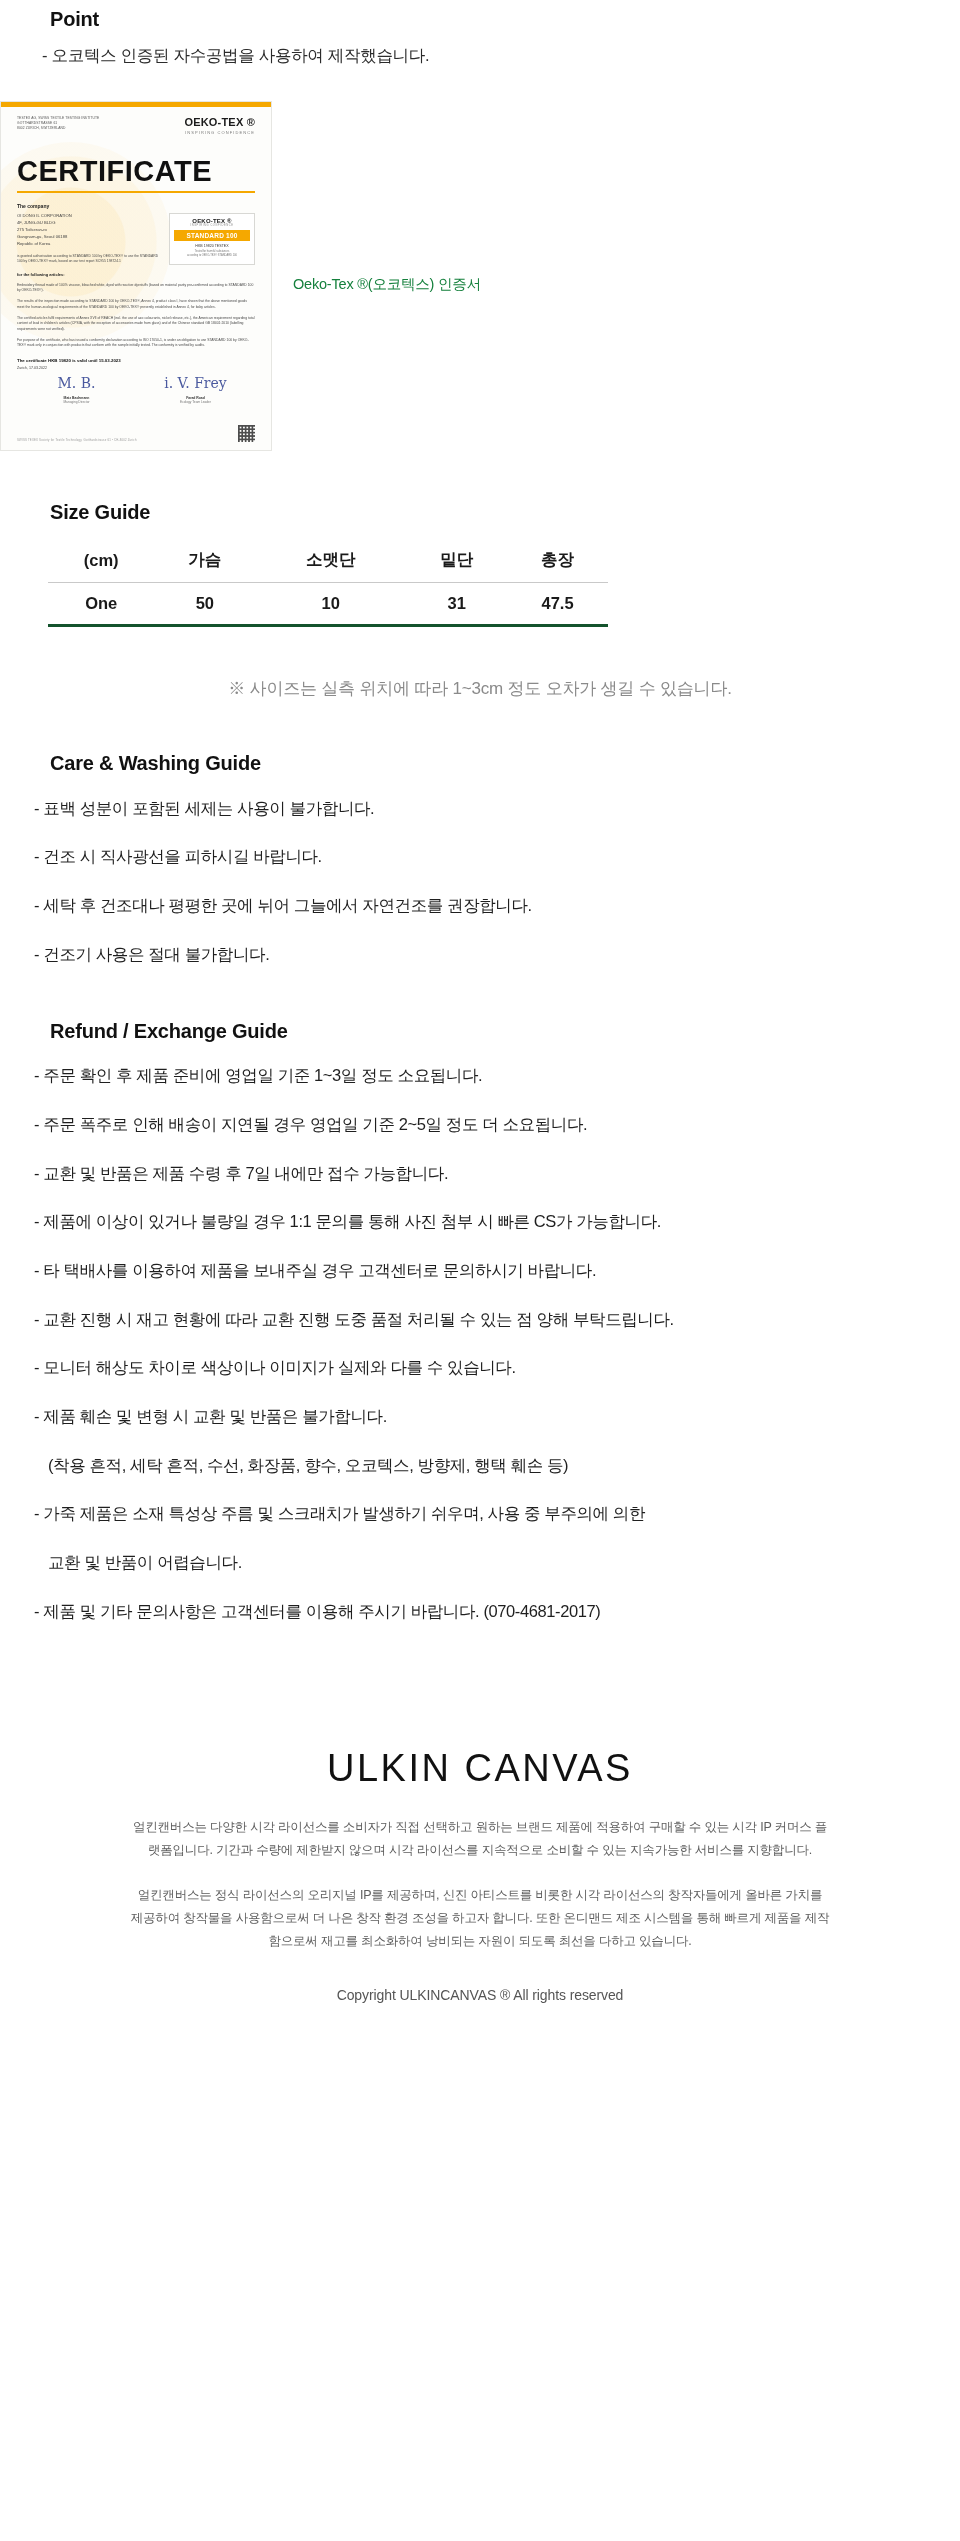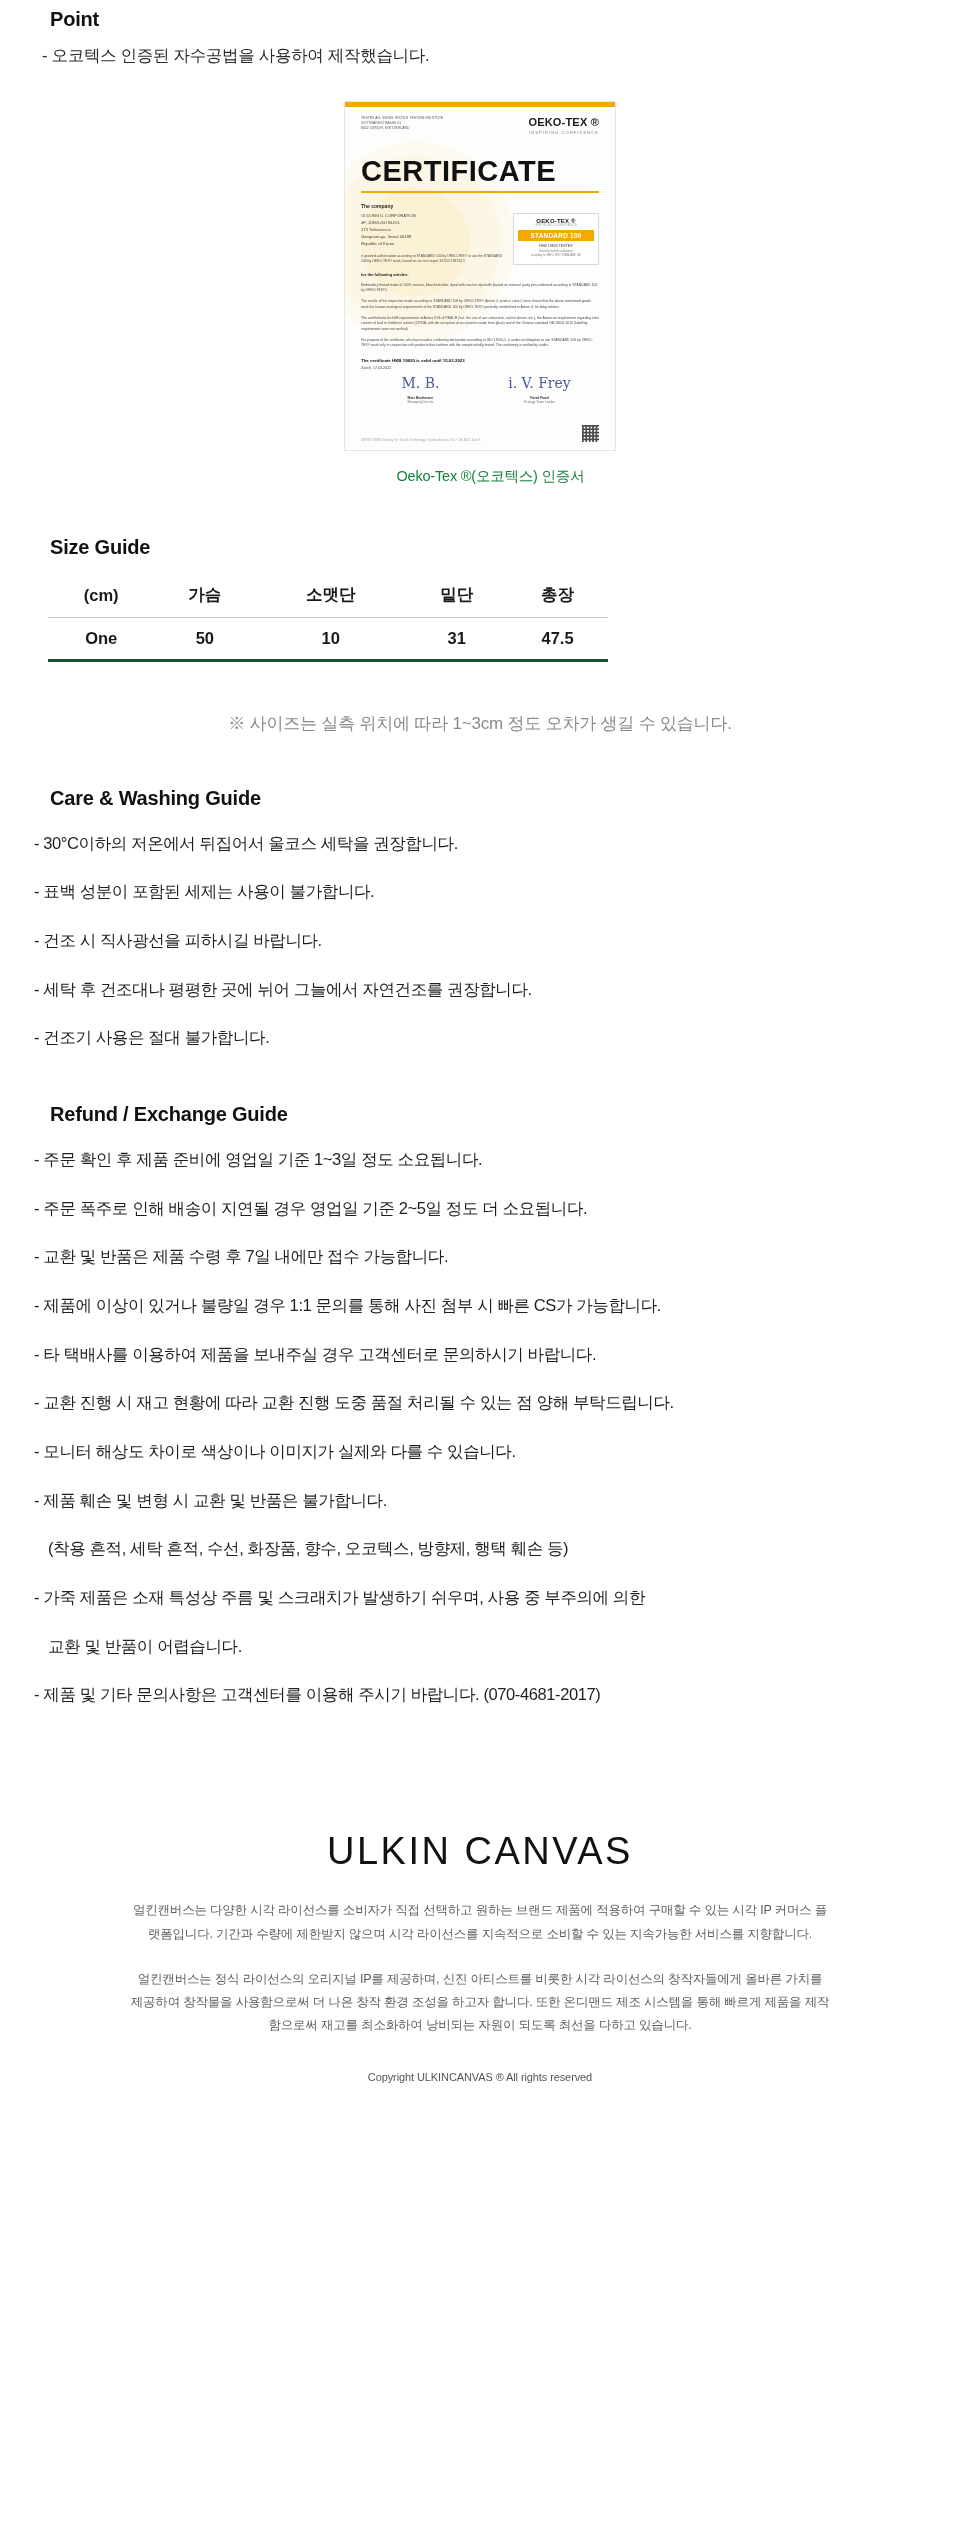--- a/index.html
+++ b/index.html
@@ -32,21 +32,21 @@
     font-size: 16.5px;
     color: #2b2b2b;
     letter-spacing: -0.3px;
     margin: 0 0 4px 8px;
   }
 
   
   .cert-wrap {
     margin-top: 34px;
     display: flex;
-    flex-direction: column;
+    flex-direction: row;
     align-items: center;
   }
   .cert-card {
     width: 272px;
     height: 350px;
     background: #fdfdfb;
     border: 1px solid #e6e6e2;
     position: relative;
     overflow: hidden;
     box-sizing: border-box;
@@ -318,21 +318,21 @@
     line-height: 1.85;
     letter-spacing: -0.2px;
     width: 700px;
     margin: 26px auto 0;
     text-align: center;
   }
   .footer-p.second {
     margin-top: 22px;
   }
   .footer-copy {
-    font-size: 11px;
+    font-size: 14px;
     color: #555;
     margin-top: 34px;
     letter-spacing: -0.1px;
   }
 </style>
 </head>
 <body>
 
 <div class="page">
 
@@ -434,21 +434,20 @@
           <td>31</td>
           <td>47.5</td>
         </tr>
       </tbody>
     </table>
     <div class="size-note">※ 사이즈는 실측 위치에 따라 1~3cm 정도 오차가 생길 수 있습니다.</div>
   </div>
 
   <div class="section care-section">
     <h2 class="section-title">Care &amp; Washing Guide</h2>
-    <p class="guide-line">- 30°C이하의 저온에서 뒤집어서 울코스 세탁을 권장합니다.</p>
     <p class="guide-line">- 표백 성분이 포함된 세제는 사용이 불가합니다.</p>
     <p class="guide-line">- 건조 시 직사광선을 피하시길 바랍니다.</p>
     <p class="guide-line">- 세탁 후 건조대나 평평한 곳에 뉘어 그늘에서 자연건조를 권장합니다.</p>
     <p class="guide-line">- 건조기 사용은 절대 불가합니다.</p>
   </div>
 
   <div class="section refund-section">
     <h2 class="section-title">Refund / Exchange Guide</h2>
     <p class="guide-line">- 주문 확인 후 제품 준비에 영업일 기준 1~3일 정도 소요됩니다.</p>
     <p class="guide-line">- 주문 폭주로 인해 배송이 지연될 경우 영업일 기준 2~5일 정도 더 소요됩니다.</p>

